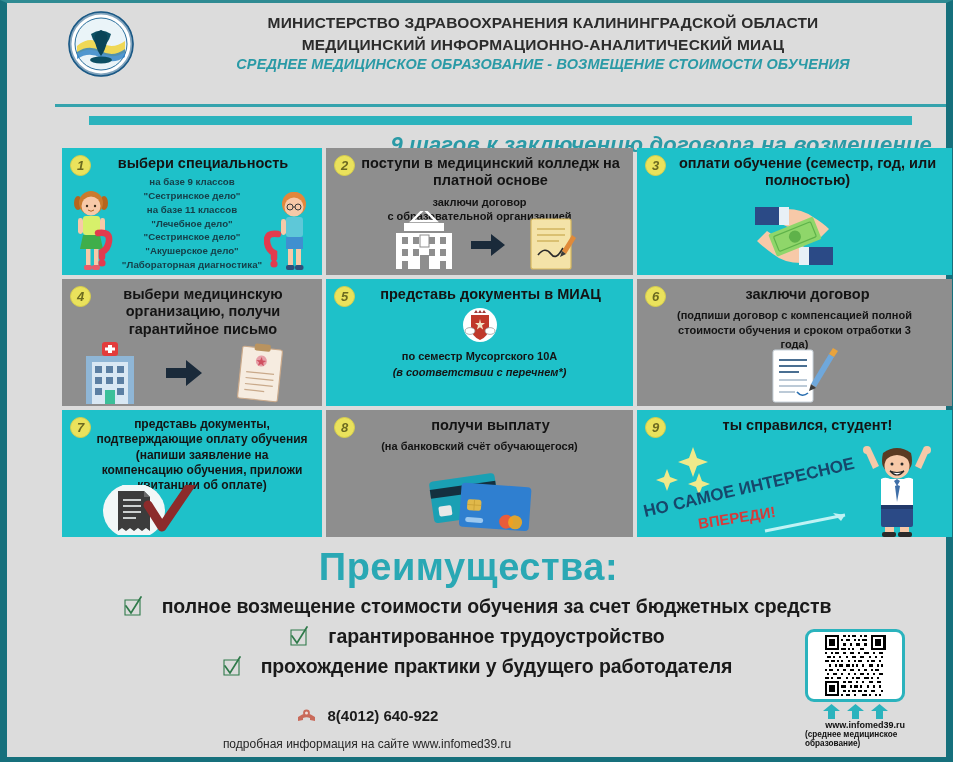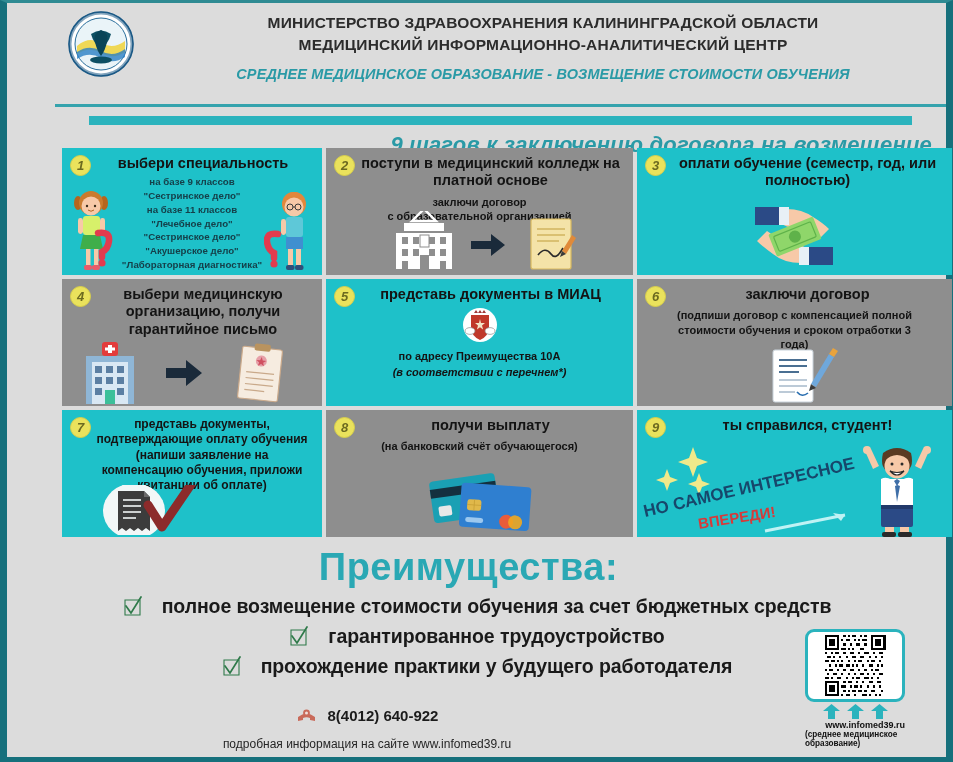--- a/index.html
+++ b/index.html
@@ -34,21 +34,21 @@
   .header-titles {
     position: absolute; left: 95px; right: 10px; top: 9px;
     text-align: center;
   }
   .htitle {
     font-size: 15.5px; font-weight: bold; color: #2c2c2c;
     letter-spacing: .2px; line-height: 1.42;
     white-space: nowrap;
   }
   .subtitle {
-    margin-top: 10px;
+    margin-top: 0;
     font-size: 14.5px; font-weight: bold; font-style: italic;
     color: #2a9aa6; letter-spacing: .1px; white-space: nowrap;
   }
 
   
   .band { height: 9px; background: #2bb3bd; margin: 9px 34px 0 34px; }
   .steps-title {
     margin: 7px 14px 0 0;
     text-align: right;
     font-size: 22px; font-style: italic; font-weight: bold;
@@ -163,21 +163,21 @@
       <circle cx="34" cy="34" r="26" fill="#eaf4f8" stroke="#2b6f9c" stroke-width="1"></circle>
       <path d="M10 36 Q22 26 34 33 Q46 40 58 31 L58 42 Q46 50 34 43 Q22 36 10 44 Z" fill="#f0d23a" opacity=".85"></path>
       <path d="M10 42 Q22 34 34 41 Q46 48 58 39 L58 47 Q46 55 34 48 Q22 41 10 49 Z" fill="#2b7fc4" opacity=".8"></path>
       <path d="M24 24 q10 -7 20 0 q-3 11 -10 13 q-7 -2 -10 -13 z" fill="#0d4f63"></path>
       <path d="M34 20 q8 3 6 12 q-2 9 -6 14 q-4 -5 -6 -14 q-2 -9 6 -12 z" fill="#0a4457"></path>
       <ellipse cx="34" cy="50" rx="11" ry="3.4" fill="#0d4f63"></ellipse>
       <circle cx="34" cy="34" r="31" fill="none" stroke="#1b5a86" stroke-width="3" opacity=".55"></circle>
     </svg>
     <div class="header-titles">
       <div class="htitle">МИНИСТЕРСТВО ЗДРАВООХРАНЕНИЯ КАЛИНИНГРАДСКОЙ ОБЛАСТИ</div>
-      <div class="htitle">МЕДИЦИНСКИЙ ИНФОРМАЦИОННО-АНАЛИТИЧЕСКИЙ ЦЕНТР</div>
+      <div class="htitle">МЕДИЦИНСКИЙ ИНФОРМАЦИОННО-АНАЛИТИЧЕСКИЙ МИАЦ</div>
       <div class="subtitle">СРЕДНЕЕ МЕДИЦИНСКОЕ ОБРАЗОВАНИЕ - ВОЗМЕЩЕНИЕ СТОИМОСТИ ОБУЧЕНИЯ</div>
     </div>
   </div>
 
   <div class="band"></div>
   <div class="steps-title">9 шагов к заключению договора на возмещение</div>
 
   <div class="grid">
 
     <div class="row">
@@ -336,21 +336,21 @@
         <div style="display:flex;justify-content:center;margin-top:4px">
           <svg style="width:34px;height:36px" viewBox="0 0 34 36">
             <circle cx="17" cy="18" r="17" fill="#ffffff"></circle>
             <path d="M11 6 l2 -3 l2 3 l2 -3 l2 3 l2 -3 l2 3 z" fill="#a03a3a"></path>
             <path d="M8 8 h18 v12 q0 9 -9 13 q-9 -4 -9 -13 z" fill="#c0392b"></path>
             <path d="M17 12 l1 4 h4 l-3 2.6 l1.1 4 l-3.1 -2.4 l-3.1 2.4 l1.1 -4 l-3 -2.6 h4 z" fill="#f2e4c8"></path>
             <ellipse cx="7" cy="24" rx="5" ry="3.4" fill="#ffffff" stroke="#8e8e8e" stroke-width=".7"></ellipse>
             <ellipse cx="27" cy="24" rx="5" ry="3.4" fill="#ffffff" stroke="#8e8e8e" stroke-width=".7"></ellipse>
           </svg>
         </div>
-        <div class="card-sub" style="margin-top:6px">по адресу Преимущества 10А</div>
+        <div class="card-sub" style="margin-top:6px">по семестр Мусоргского 10А</div>
         <div class="card-sub it" style="margin-top:1px">(в соответствии с перечнем*)</div>
       </div>
 
       <div class="card c3 gray">
         <div class="num">6</div>
         <div class="card-head tight">заключи договор</div>
         <div class="card-sub" style="padding:0 18px">(подпиши договор с компенсацией полной стоимости обучения и сроком отработки 3 года)</div>
         <svg class="art" style="height:56px" viewBox="0 0 315 56">
           <rect x="136" y="2" width="40" height="52" rx="2" fill="#ffffff" stroke="#c8d2da" stroke-width="1"></rect>
           <g stroke="#4a6f92" stroke-width="2">

